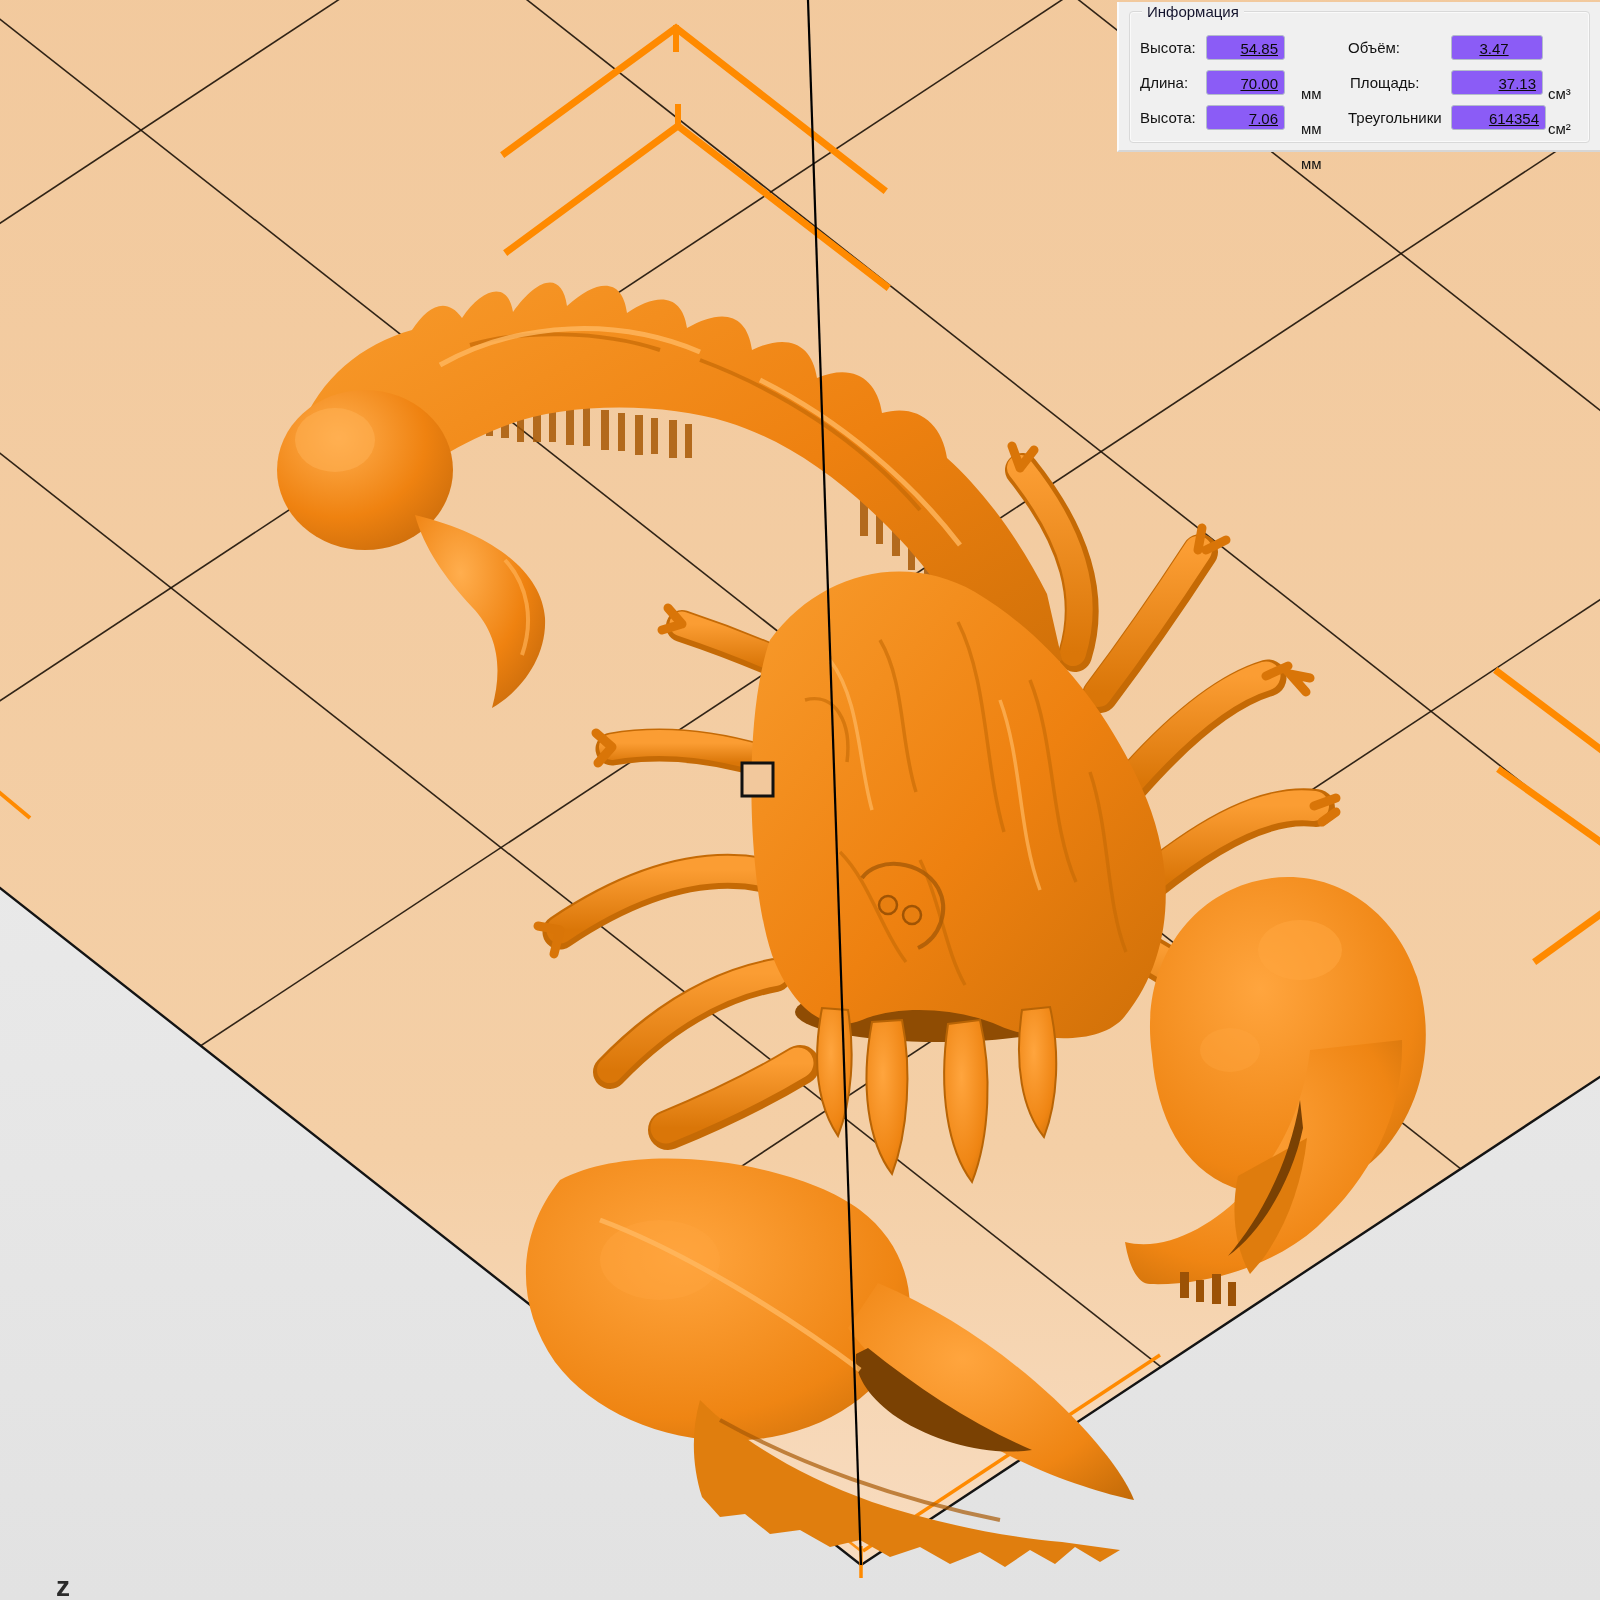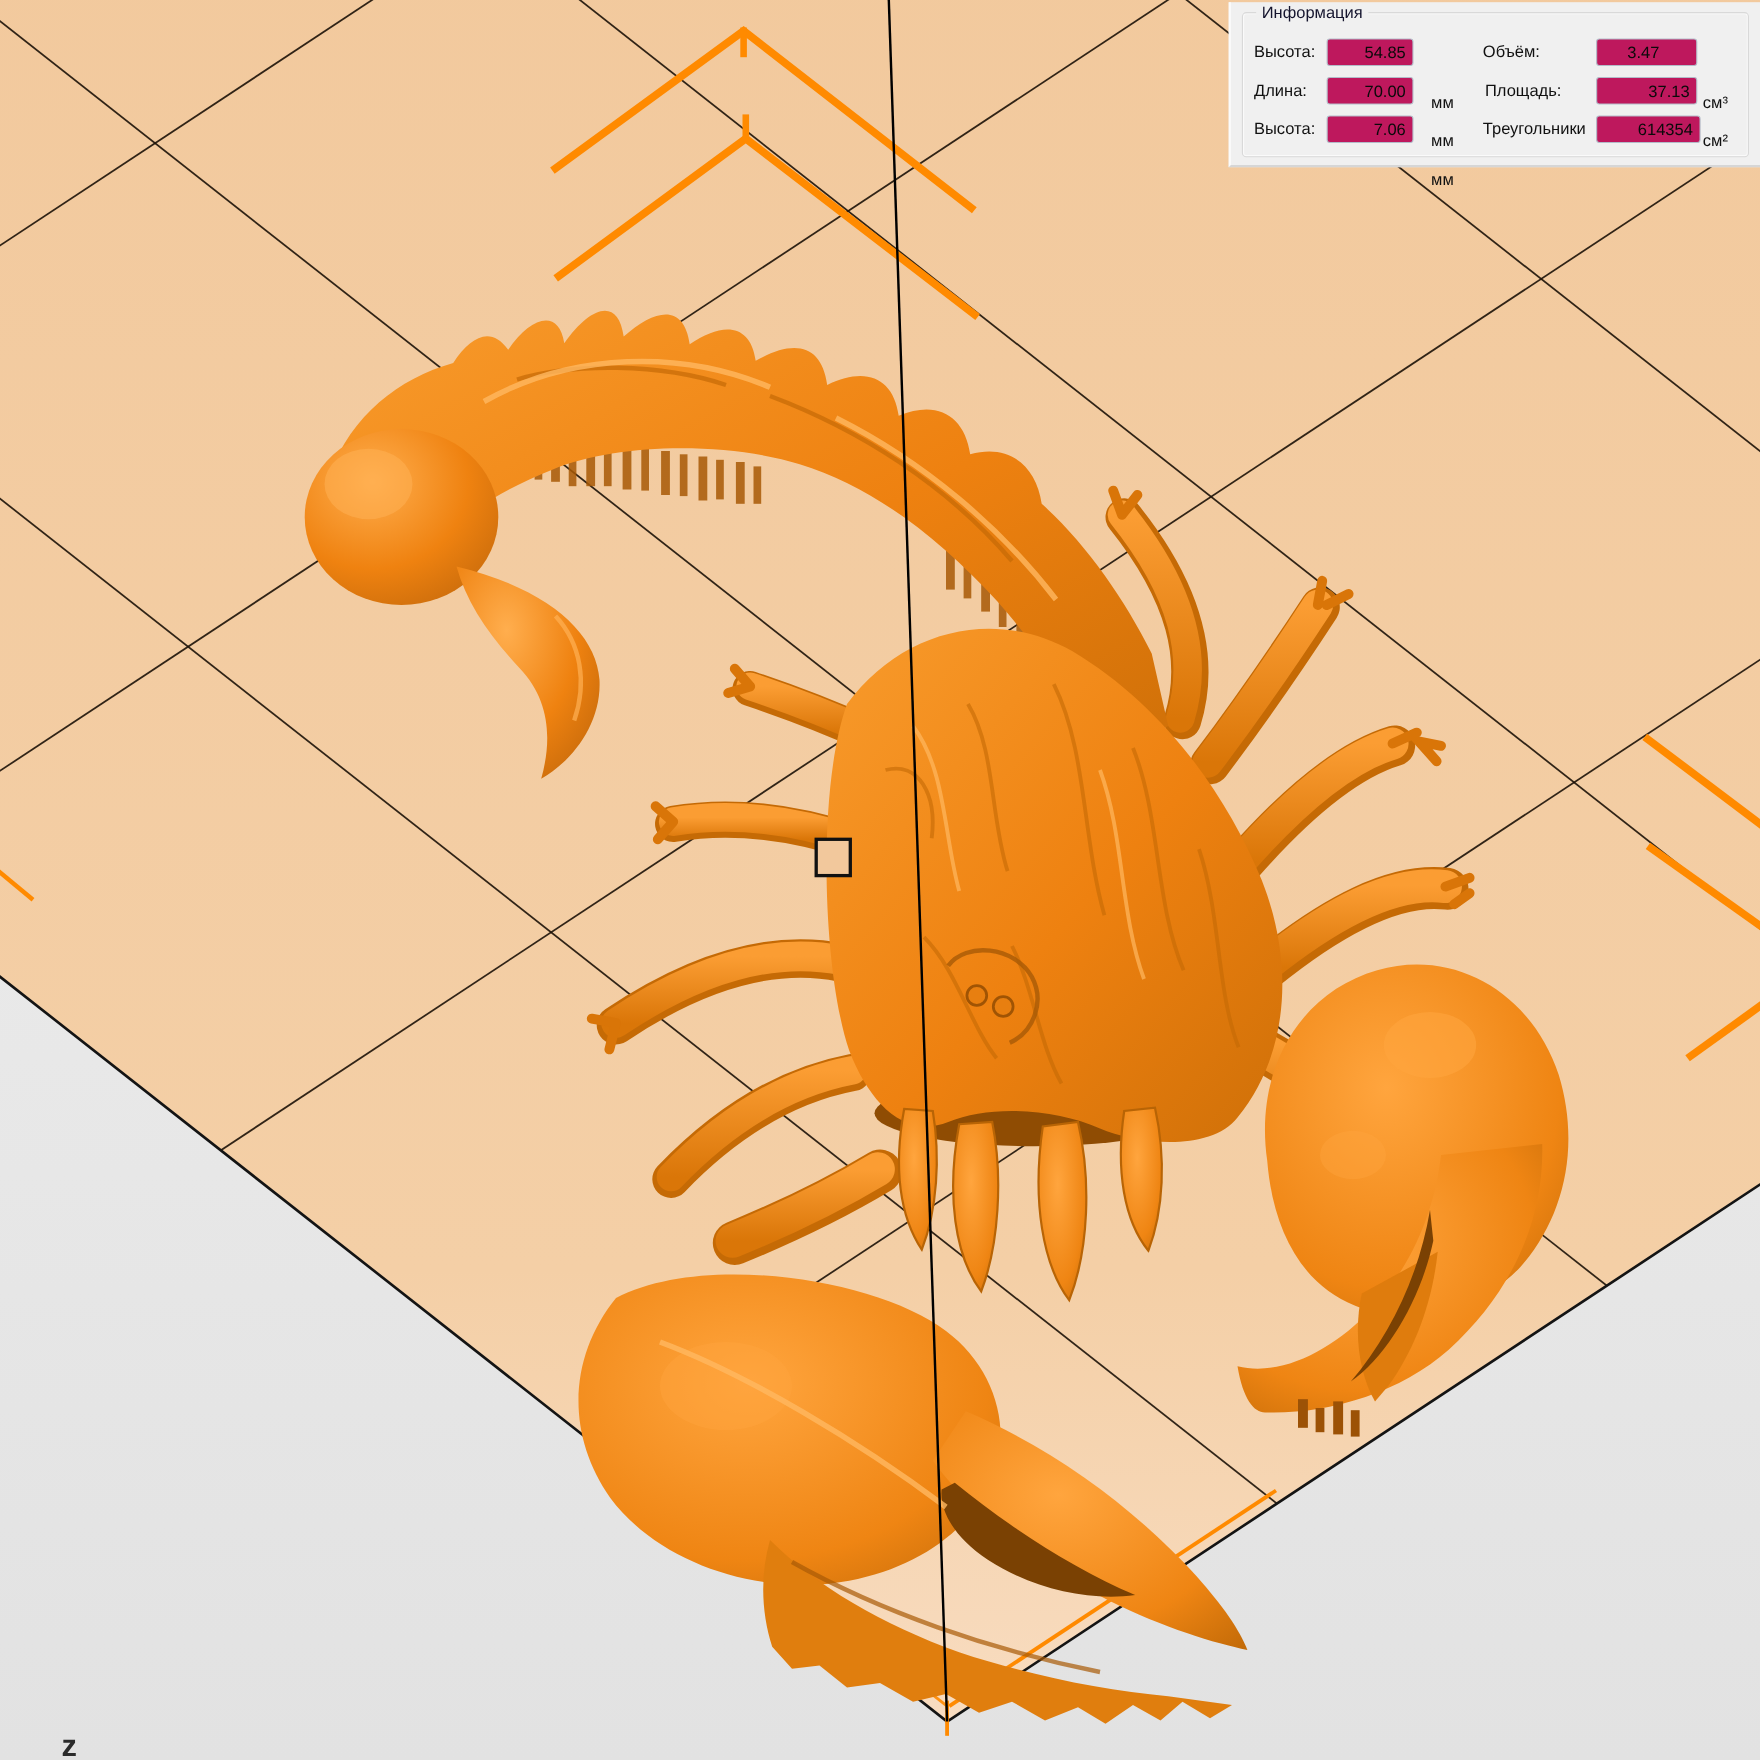--- a/index.html
+++ b/index.html
@@ -20,23 +20,23 @@
     position:absolute;left:10px;top:9px;right:10px;bottom:7px;
     border:1px solid #d9d9d9;border-radius:4px;
     box-shadow:inset 0 0 0 1px #fafafa;
   }
   .group-title{
     position:absolute;left:12px;top:-9px;background:#f0f0f0;
     padding:0 5px;color:#15152e;font-size:15px;line-height:17px;
   }
   .pl{position:absolute;height:27px;line-height:27px;white-space:nowrap;color:#111;}
   .pf{
-    position:absolute;height:25px;line-height:25px;background:#be185d;
+    position:absolute;height:25px;line-height:25px;background:#8b5cf6;
     border:1px solid #b3bcc9;border-radius:3px;
-    text-align:right;padding-right:6px;box-sizing:border-box;color:#0a0a0a;
+    text-align:right;padding-right:6px;box-sizing:border-box;color:#0a0a0a;text-decoration:underline;
   }
   .pu{position:absolute;height:27px;line-height:27px;white-space:nowrap;color:#111;margin-top:46px;}
 </style>
 </head>
 <body>
 
 <div class="stage">
 
 <svg width="1600" height="1600" viewBox="0 0 1600 1600">
   <defs>

